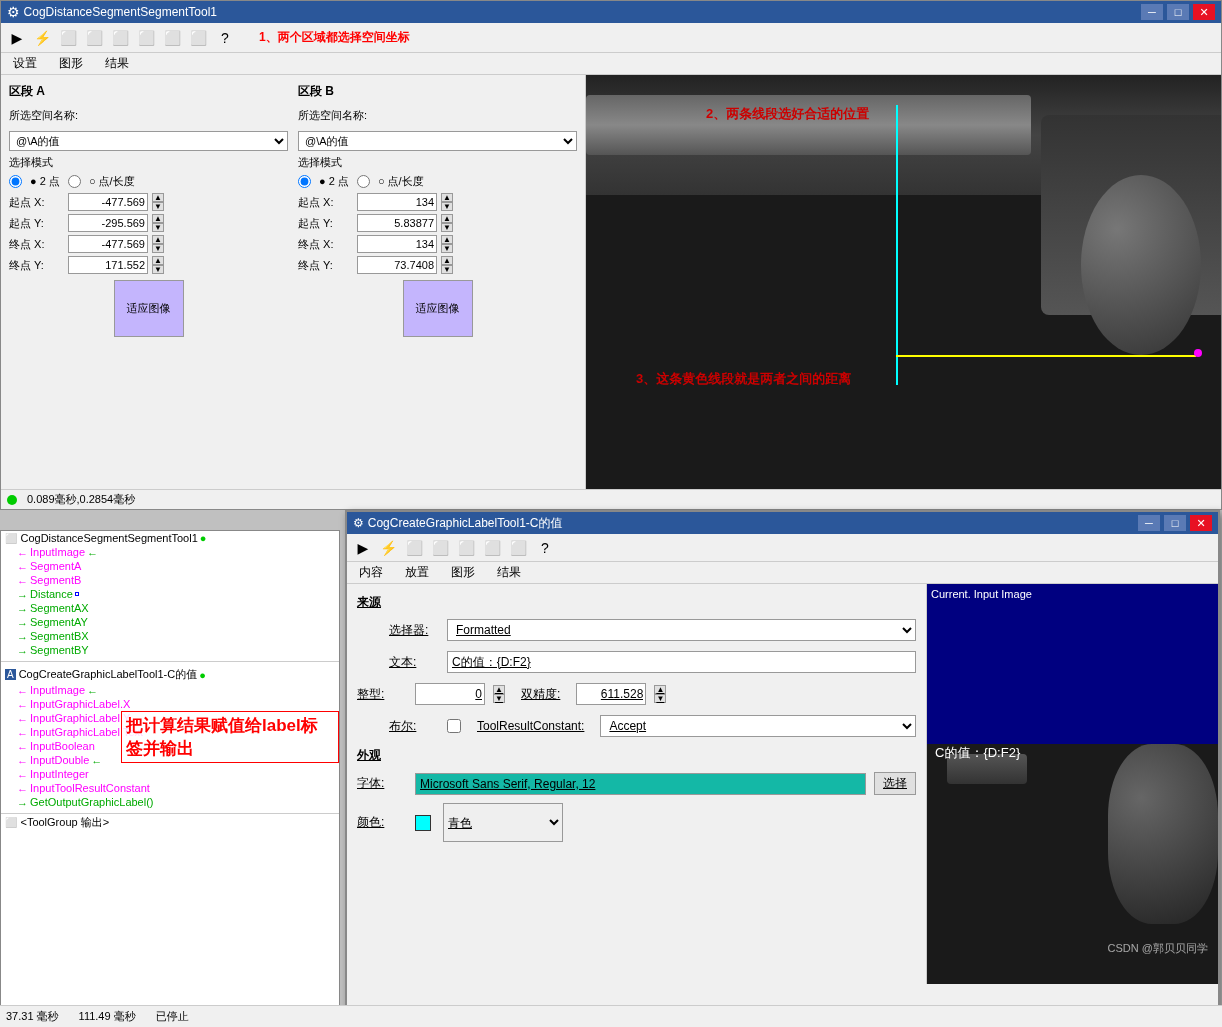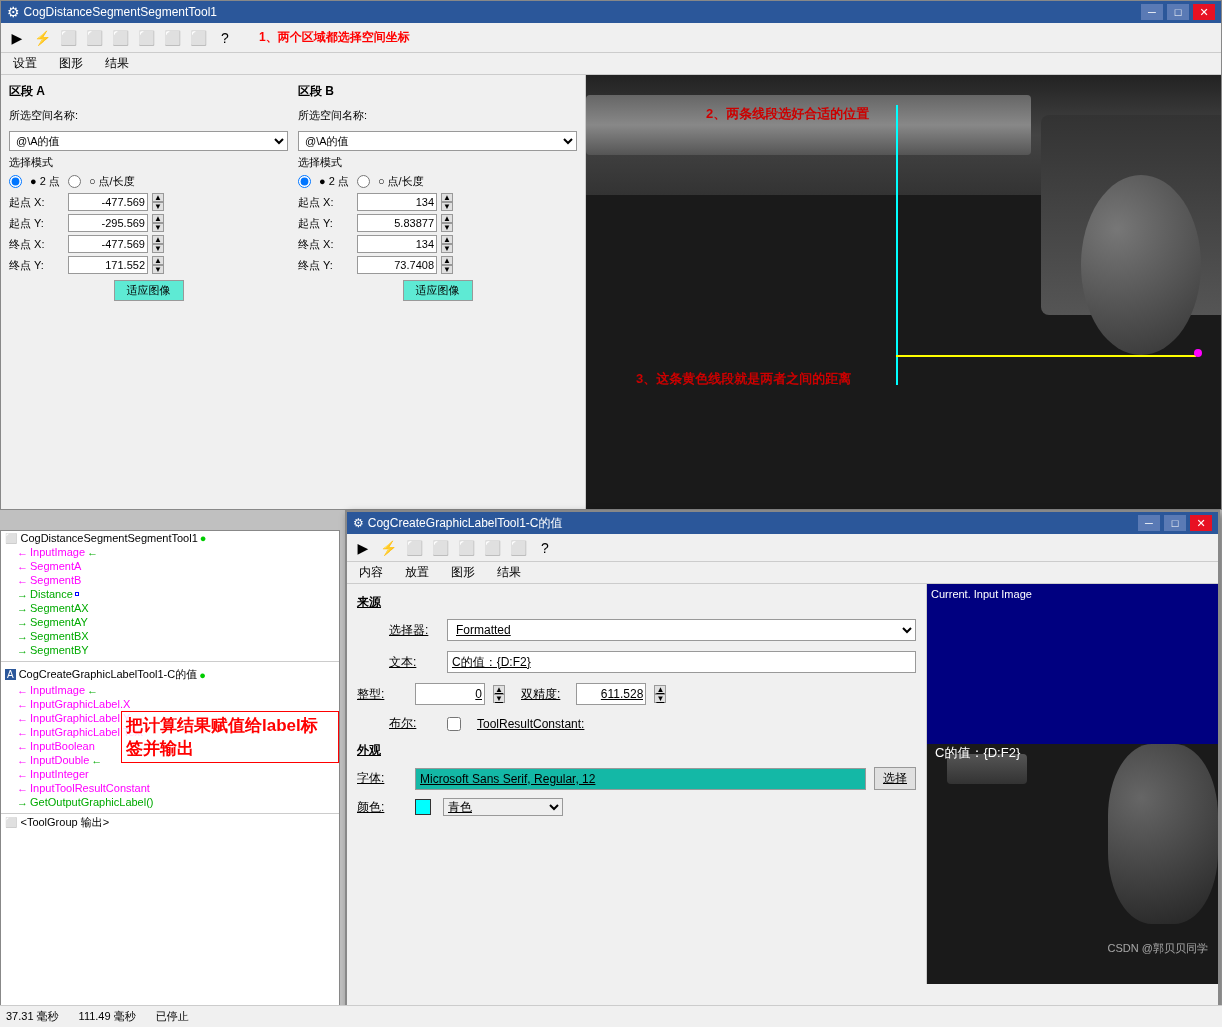--- a/index.html
+++ b/index.html
@@ -145,22 +145,22 @@
       background: #e0e0e0;
       border: 1px solid #999;
       font-size: 8px;
       line-height: 1;
       display: flex; align-items: center; justify-content: center;
       cursor: pointer;
     }
     .apply-btn {
       display: block;
       margin: 6px auto 0;
-      padding: 2px 12px;
-      background: #5eead4;
+      padding: 20px 12px;
+      background: #c4b5fd;
       border: 1px solid #999;
       cursor: pointer;
       font-size: 11px;
     }
 
     
     .image-panel {
       flex: 1;
       background: #8b5cf6;
       position: relative;
@@ -349,21 +349,21 @@
     }
     .color-box {
       width: 16px; height: 16px;
       background: cyan;
       border: 1px solid #333;
       display: inline-block;
       margin-right: 4px;
     }
     .color-dropdown {
       width: 120px;
-      height: 18px;
+      height: 39px;
       border: 1px solid #999;
       font-size: 12px;
     }
 
     
     .sub-image-panel {
       flex: 1;
       background: #000080;
       position: relative;
       overflow: hidden;
@@ -575,20 +575,24 @@
         <div style="position:absolute;top:280px;left:310px;width:300px;height:2px;background:yellow;"></div>
 
         <div style="position:absolute;top:274px;left:608px;width:8px;height:8px;background:magenta;border-radius:50%;"></div>
 
         <div style="position:absolute;top:30px;left:120px;color:#cc0000;font-size:13px;font-weight:bold;">2、两条线段选好合适的位置</div>
         <div style="position:absolute;top:295px;left:50px;color:#cc0000;font-size:13px;font-weight:bold;">3、这条黄色线段就是两者之间的距离</div>
       </div>
     </div>
   </div>
 
+  <div class="status-bar">
+    <div class="status-dot"></div>
+    <span>0.089毫秒,0.2854毫秒</span>
+  </div>
 </div>
 
 <div class="tree-panel">
   <div class="tree-item">
     <span class="tree-icon">⬜</span>
     <span>CogDistanceSegmentSegmentTool1</span>
     <span style="color:#00cc00;margin-left:2px;">●</span>
   </div>
   <div class="tree-item tree-indent">
     <span class="arrow-in">←</span>
@@ -737,20 +741,23 @@
         <div class="spin-btn">
             <div class="spin-up">▲</div>
             <div class="spin-down">▼</div>
           </div>
       </div>
 
       <div class="bool-row">
         <span class="form-label">布尔:</span>
         <input class="form-checkbox" type="checkbox" style="">
         <span class="dual-label">ToolResultConstant:</span>
+        <select class="form-dropdown" style="width:120px;">
+          <option>Accept</option>
+        </select>
       </div>
 
       <div class="appearance-section">
         <div class="sub-section-title">外观</div>
         <div class="font-row">
           <span class="font-label">字体:</span>
           <div class="font-display">
             <span>Microsoft Sans Serif, Regular, 12</span>
           </div>
           <button class="font-select-btn">选择</button>

